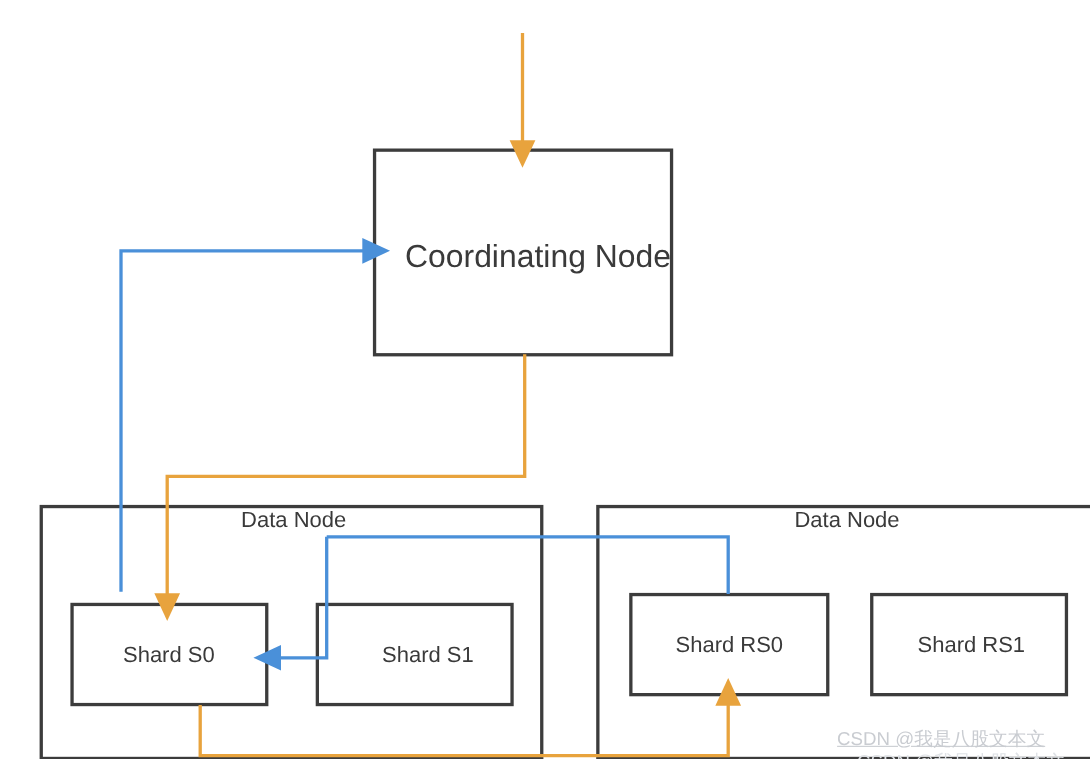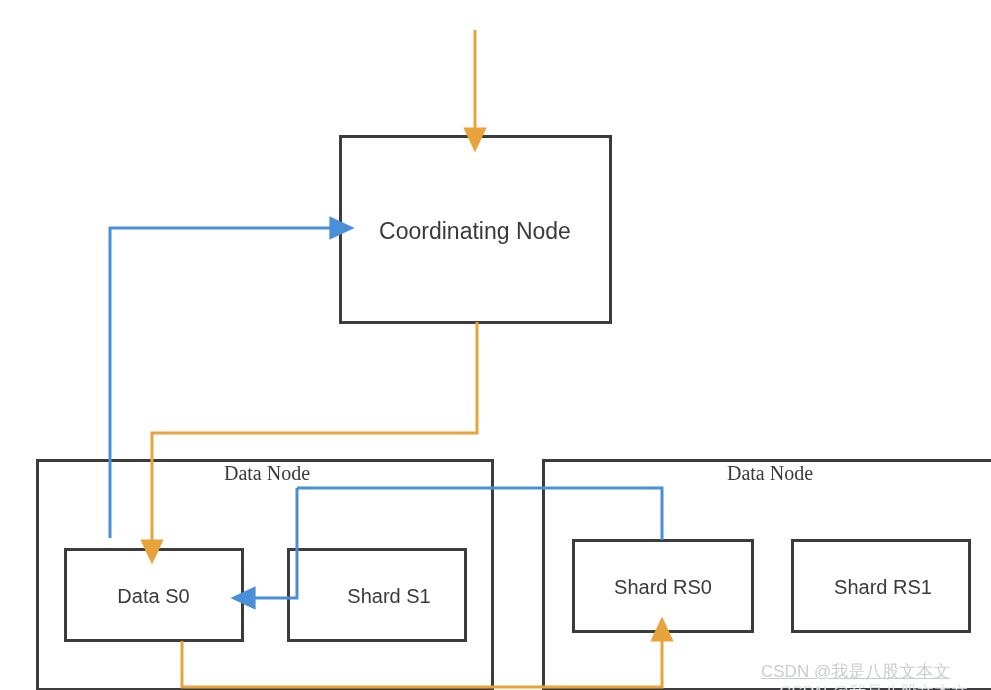--- a/index.html
+++ b/index.html
@@ -25,30 +25,29 @@
     height: 690px;
   }
   .node-label {
     position: absolute;
     font-family: "Liberation Sans", sans-serif;
     color: #3a3a3a;
     white-space: nowrap;
     pointer-events: none;
   }
   .coordinating-label {
-    font-size: 23px;
+    font-size: 29px;
     left: 340px;
     top: 218px;
     width: 270px;
-    text-align: center;
+    text-align: right;
   }
   .container-label {
     font-size: 20px;
     text-align: center;
-    font-family: Liberation Serif, serif;
   }
   .shard-label {
     font-size: 20px;
     text-align: center;
   }
   #label-dn-left  { left: 152px; top: 462px; width: 230px; }
   #label-dn-right { left: 655px; top: 462px; width: 230px; }
   #label-s0  { left: 64px;  top: 585px; width: 179px; }
   #label-s1  { left: 287px; top: 585px; width: 204px; }
   #label-rs0 { left: 572px; top: 576px; width: 182px; }
@@ -105,21 +104,21 @@
 
     <path d="M297,488 L662,488 L662,540" fill="none" stroke="#4a90d9" stroke-width="3" stroke-linejoin="miter"></path>
   </svg>
 
   <div class="node-label coordinating-label">Coordinating Node</div>
 
   <div class="node-label container-label" id="label-dn-left">Data Node</div>
 
   <div class="node-label container-label" id="label-dn-right">Data Node</div>
 
-  <div class="node-label shard-label" id="label-s0">Data S0</div>
+  <div class="node-label shard-label" id="label-s0">Shard S0</div>
 
   <div class="node-label shard-label" id="label-s1">Shard S1</div>
 
   <div class="node-label shard-label" id="label-rs0">Shard RS0</div>
 
   <div class="node-label shard-label" id="label-rs1">Shard RS1</div>
 
   <div class="watermark" id="watermark-line1">CSDN @我是八股文本文</div>
 
   <div class="watermark" id="watermark-line2">CSDN @我是八股文本文</div>

